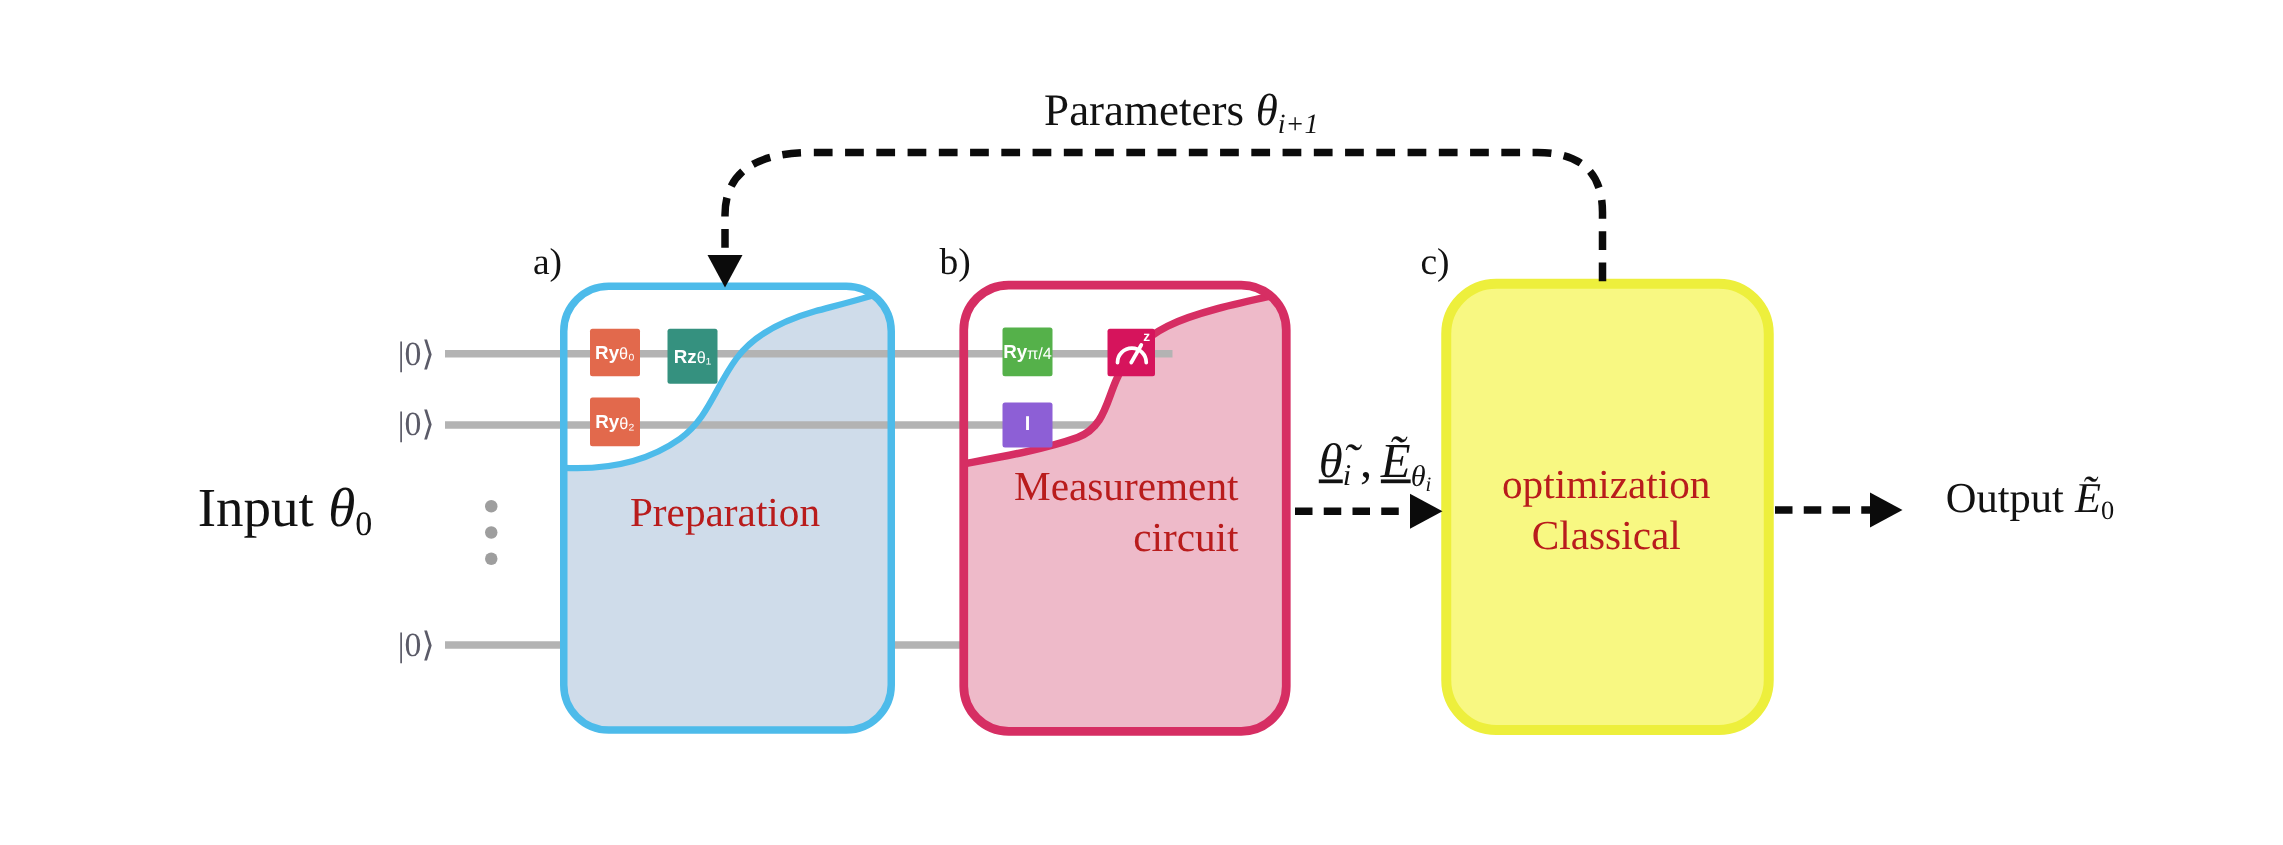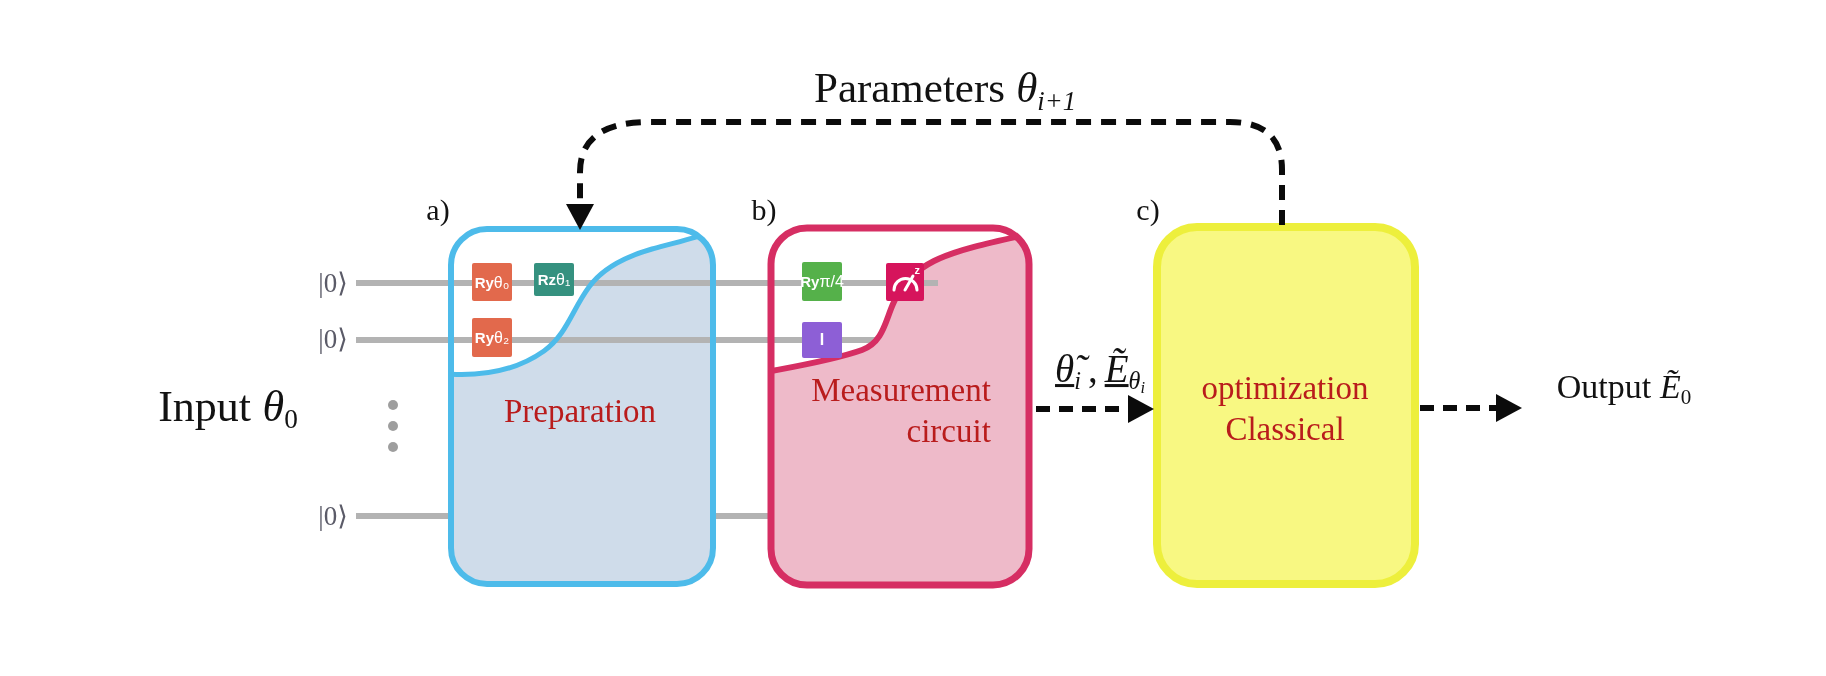--- a/index.html
+++ b/index.html
@@ -15,32 +15,32 @@
   .gapR{margin-right:0.26em;}
   .gapLR{margin:0 0.18em;}
   .section-label{font-size:30px;}
   .box-text{position:absolute;transform:translate(-50%,-50%);text-align:center;
     font-size:33px;line-height:41px;color:#b91c1c;}
   .ket{position:absolute;transform:translate(-50%,-50%);font-size:27px;color:#5b5b68;}
   .gate{position:absolute;display:flex;align-items:center;
     justify-content:center;color:#ffffff;font-family:"Liberation Sans", sans-serif;
     line-height:1;border-radius:2px;}
   .gate .g-label{font-size:15px;font-weight:bold;}
-  .gate .g-sub{font-size:16px;margin-top:1px;}
+  .gate .g-sub{font-size:13px;margin-top:1px;}
   .gate-ry0,.gate-ry2{background:#e2694c;}
   .gate-rz1{background:#35917f;}
   .gate-rypi2{background:#55b14a;}
   .gate-id{background:#8d5fd6;}
   .gate-meas{background:#d6145c;}
   .gate-id .g-label{font-size:16px;}
   .gate-meas{position:absolute;}
   .gate-meas .z-label{position:absolute;top:2px;right:4px;font-size:11px;font-weight:bold;}
   .input-label{font-size:44px;}
   .output-label{font-size:34px;}
-  .params-label{font-size:43px;}
+  .params-label{font-size:36px;}
   .mid-label{font-size:39px;text-decoration:underline;}
 </style>
 </head>
 <body>
 
 <svg id="diagram-svg" width="1826" height="676" viewBox="0 0 1826 676">
   <defs>
     <clipPath id="clip-blue">
         <rect x="451" y="229" width="262" height="355" rx="36"></rect>
       </clipPath>
@@ -85,21 +85,21 @@
   <polygon fill="#0b0b0b" points="1128,395 1128,423 1154,409"></polygon>
 
   <line x1="1420" y1="408" x2="1498" y2="408" stroke="#0b0b0b" stroke-width="6" stroke-dasharray="14 9"></line>
   <polygon fill="#0b0b0b" points="1496,394 1496,422 1522,408"></polygon>
 </svg>
 
 <div class="gate gate-ry0" style="left:472px;top:263px;width:40px;height:38px;">
   <span class="g-label">Ry</span>
   <span class="g-sub">θ₀</span>
 </div>
-<div class="gate gate-rz1" style="left:534px;top:263px;width:40px;height:33px;">
+<div class="gate gate-rz1" style="left:534px;top:263px;width:40px;height:44px;">
   <span class="g-label">Rz</span>
   <span class="g-sub">θ₁</span>
 </div>
 <div class="gate gate-ry2" style="left:472px;top:318px;width:40px;height:39px;">
   <span class="g-label">Ry</span>
   <span class="g-sub">θ₂</span>
 </div>
 <div class="gate gate-rypi2" style="left:802px;top:262px;width:40px;height:39px;">
   <span class="g-label">Ry</span>
   <span class="g-sub">π/4</span>
@@ -128,21 +128,21 @@
 <div class="lbl section-label" style="left:1148px;top:210px;">c)</div>
 
 <div class="lbl params-label" style="left:945px;top:90px;">
   <span class="gapR">Parameters</span><span class="it">θ</span><span class="sub it">i+1</span>
 </div>
 
 <div class="lbl mid-label" style="left:1100px;top:372px;">
   <span class="it">θ̃</span><span class="sub it">i</span><span class="gapLR">,</span><span class="it">Ẽ</span><span class="sub it"><span>θ</span><span class="ssub">i</span></span>
 </div>
 
-<div class="lbl output-label" style="left:1624px;top:389px;">
+<div class="lbl output-label" style="left:1624px;top:401px;">
   <span class="gapR">Output</span><span class="it">Ẽ</span><span class="sub">0</span>
 </div>
 
 <div class="box-text" style="left:580px;top:411px;">
   <div>Preparation</div>
 </div>
 
 <div class="box-text" style="left:901px;top:411px;text-align:right;">
   <div>Measurement</div>
   <div>circuit</div>

